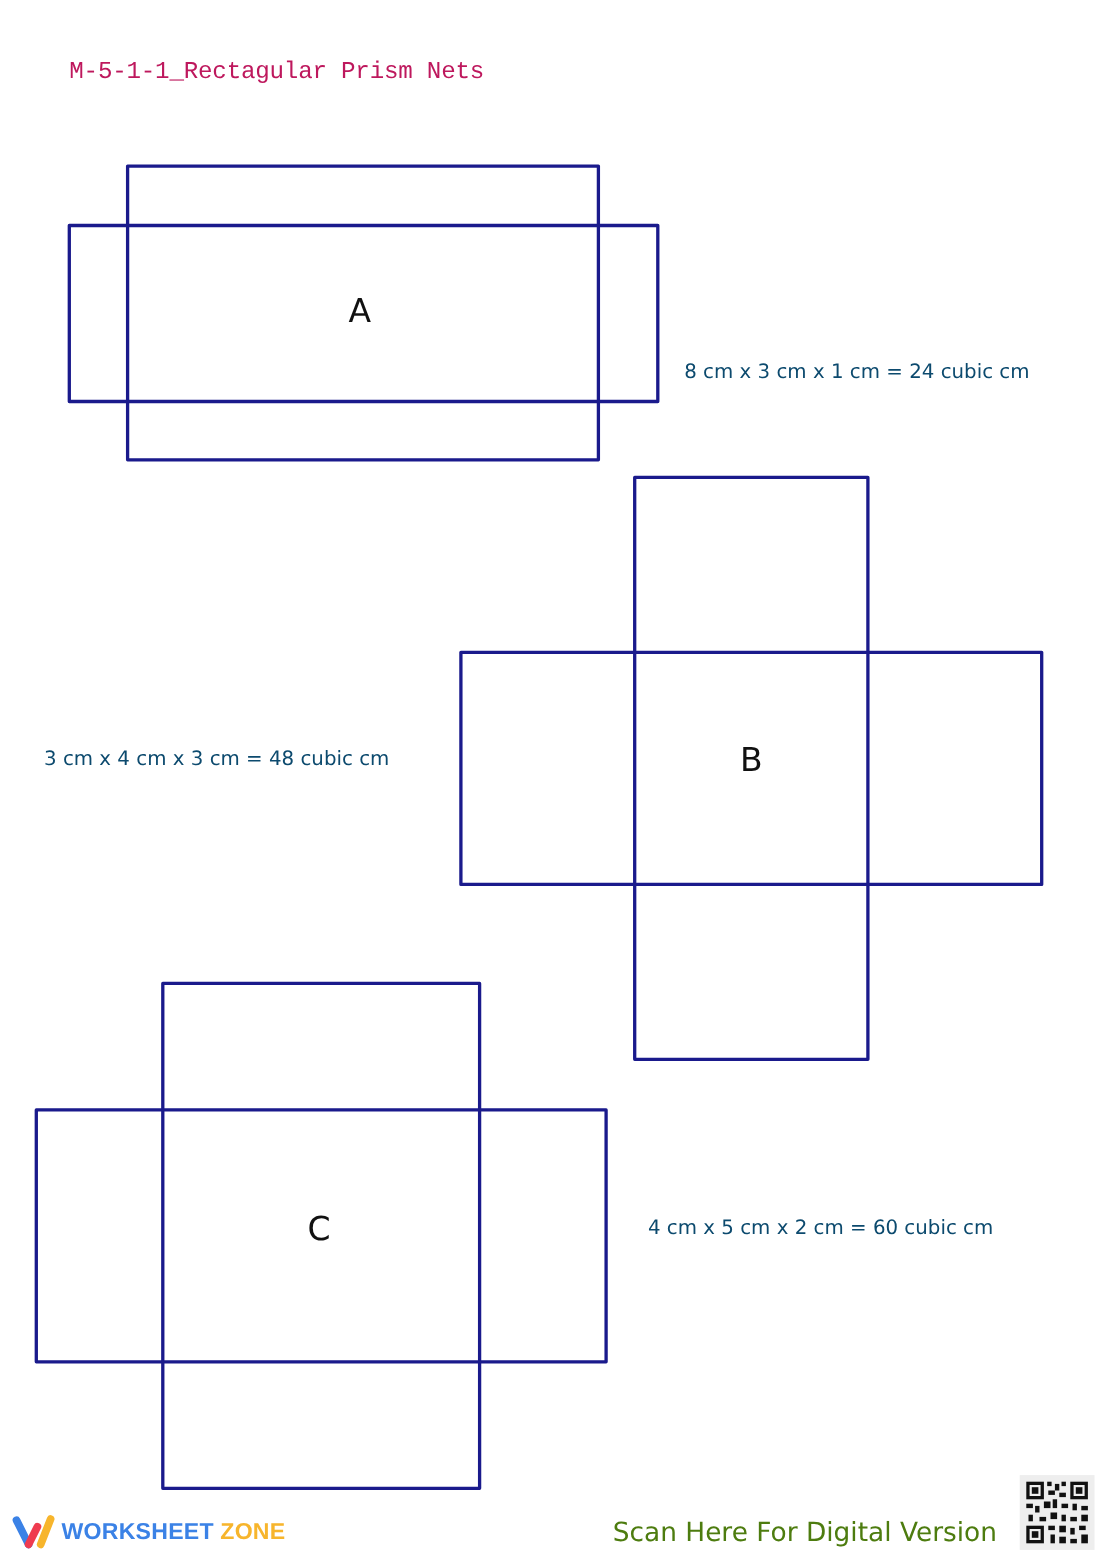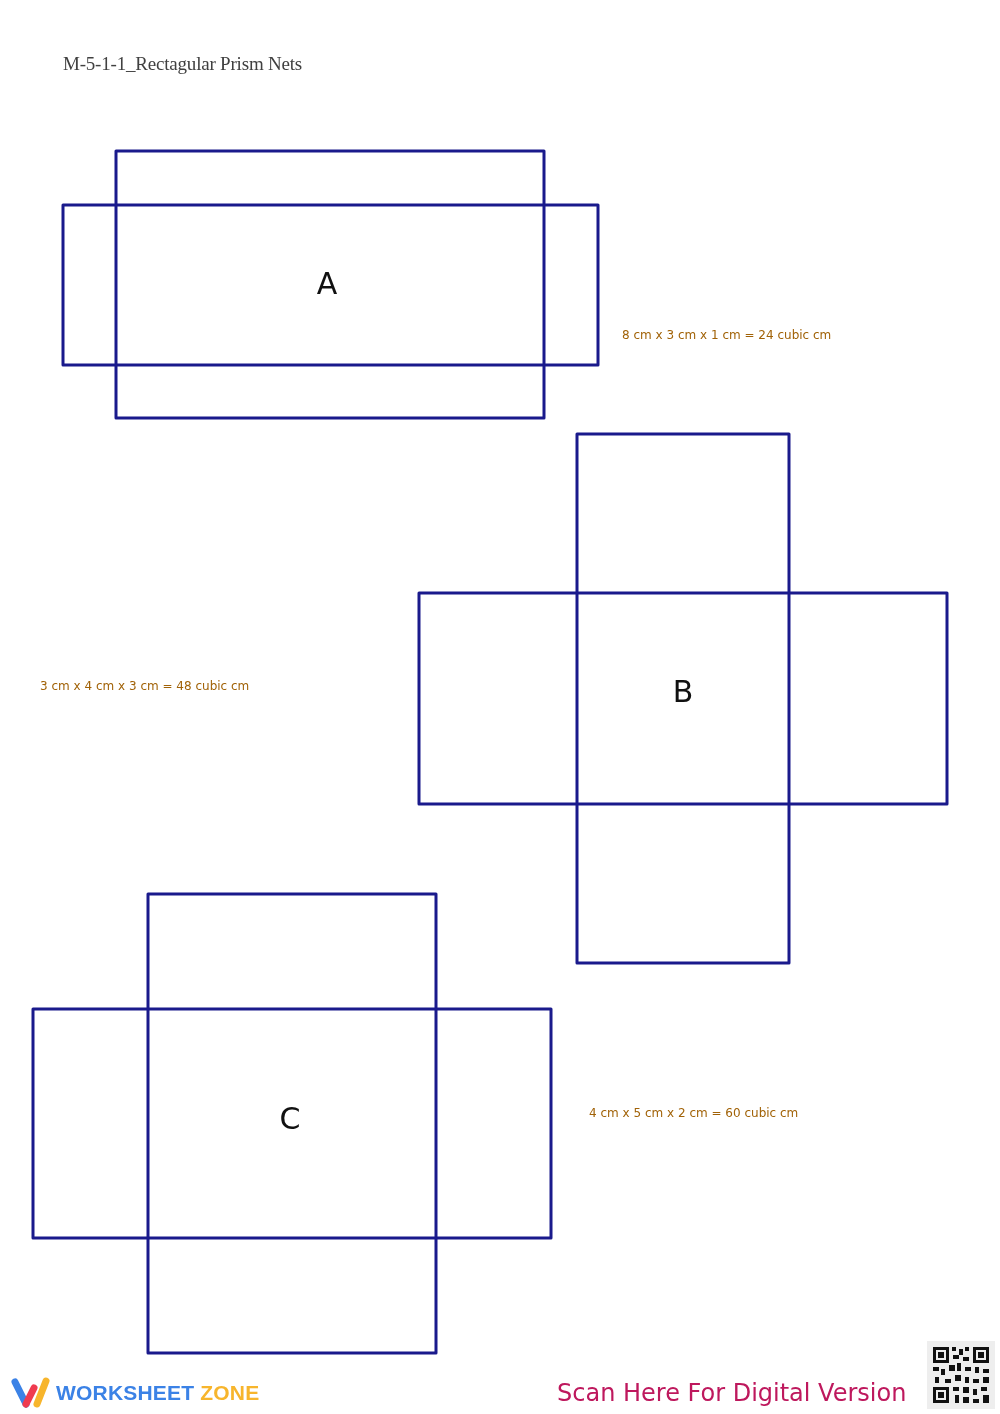--- a/index.html
+++ b/index.html
@@ -1,38 +1,38 @@
 <!DOCTYPE html>
 <html><head>
   <meta charset="utf-8">
   <style>
     html, body { margin: 0; padding: 0; }
     body {
       width: 1000px; height: 1414px; position: relative; background: #ffffff;
       font-family: "DejaVu Sans", sans-serif; overflow: hidden;
     }
     .doc-title {
-      position: absolute; left: 63px; top: 53px; font-size: 19px; color: #404040;
-      font-family: Liberation Serif, serif; letter-spacing: -0.2px;
+      position: absolute; left: 63px; top: 53px; font-size: 22px; color: #be185d;
+      font-family: Liberation Mono, monospace; letter-spacing: -0.2px;
     }
     svg.nets { position: absolute; left: 0; top: 0; }
     .net-label {
       position: absolute; font-size: 30px; color: #111; font-family: "DejaVu Sans", sans-serif;
       transform: translate(-50%, -50%);
     }
     .formula {
-      position: absolute; font-size: 12px; color: #a16207; font-family: "DejaVu Sans", sans-serif;
+      position: absolute; font-size: 18px; color: #0c4a6e; font-family: "DejaVu Sans", sans-serif;
       white-space: nowrap;
     }
     .logo { position: absolute; left: 10px; top: 1376px; display: flex; align-items: center; text-align: right; }
     .logo-text { font-family: "Liberation Sans", sans-serif; font-weight: bold; font-size: 21px; margin-left: 6px; letter-spacing: 0.2px; }
     .logo-text .w { color: #3b82e6; }
     .logo-text .z { color: #f7b52c; margin-left: 6px; }
     .scan-text {
-      position: absolute; left: 557px; top: 1379px; font-size: 24px; color: #be185d;
+      position: absolute; left: 557px; top: 1379px; font-size: 24px; color: #4d7c0f;
       font-family: "DejaVu Sans", sans-serif;
     }
     .qr { position: absolute; left: 927px; top: 1341px; width: 68px; height: 68px; background: #eeeeee; }
   </style>
 </head>
 <body>
 
 <div class="doc-title">M-5-1-1_Rectagular Prism Nets</div>
 
 <svg class="nets" width="1000" height="1414">

